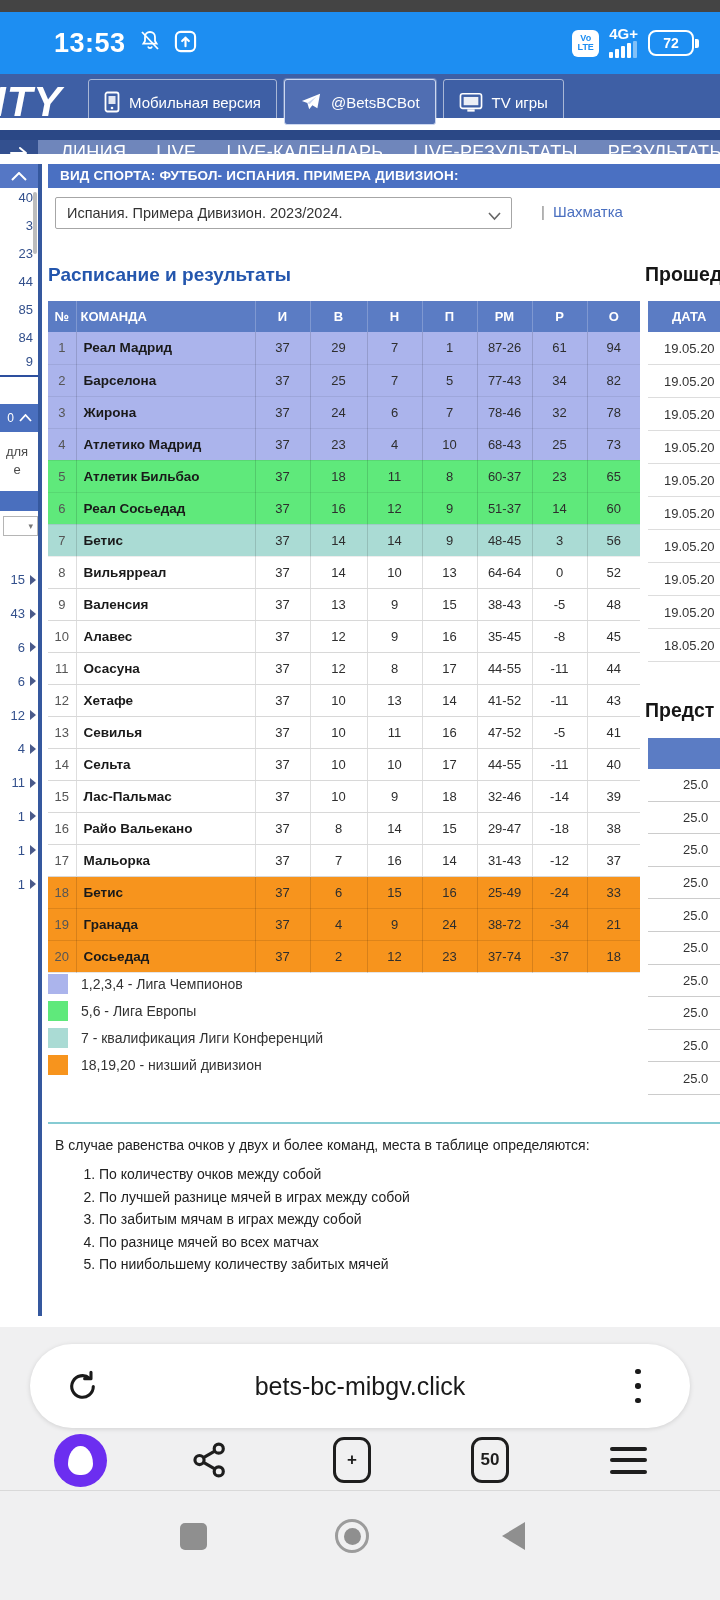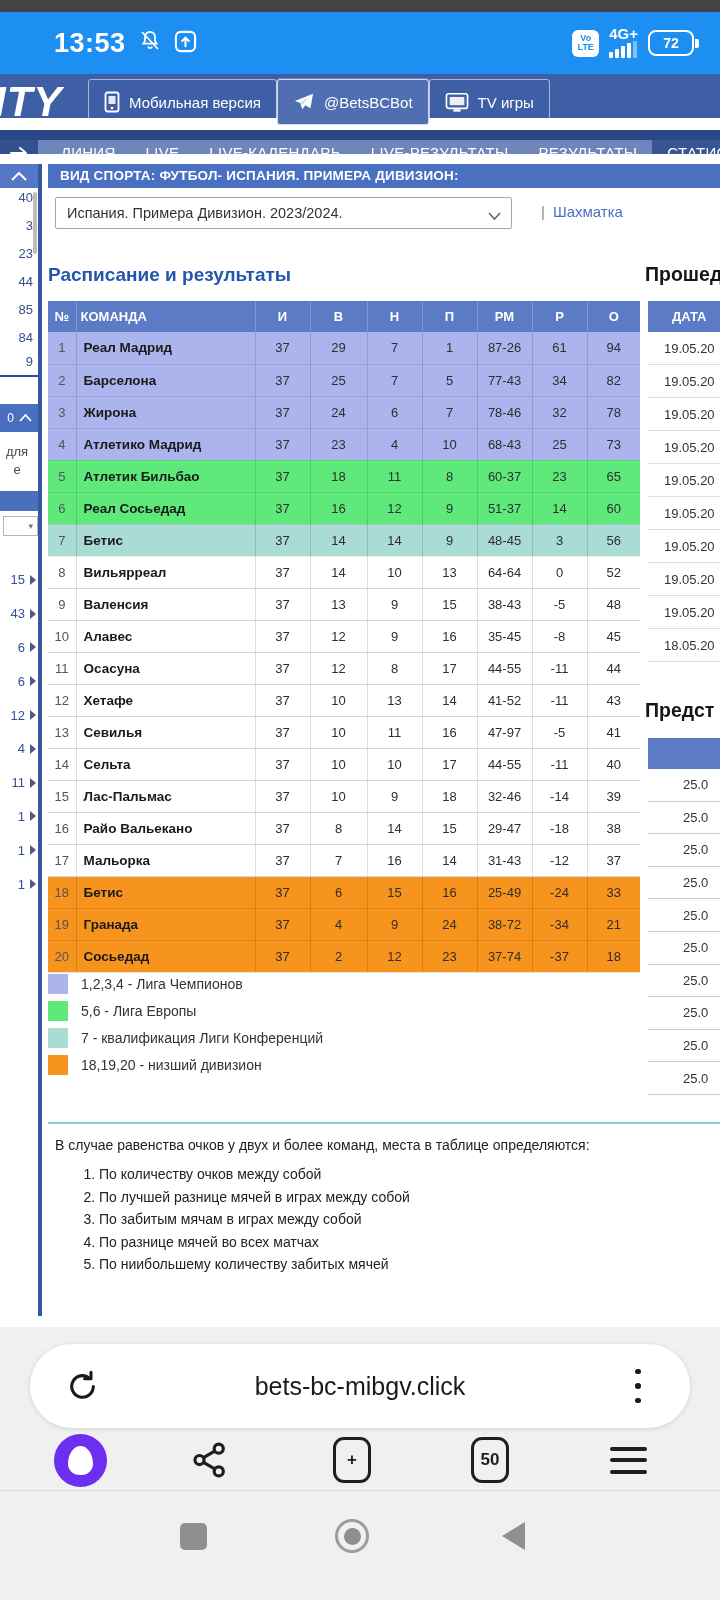--- a/index.html
+++ b/index.html
@@ -19,30 +19,30 @@
   .netwrap { display:flex; flex-direction:column; align-items:flex-start; line-height:12px; }
   .net-type { font-size:15px; font-weight:700; }
   .sigrow { display:flex; align-items:flex-end; gap:2px; margin-top:1px; }
   .bar { width:4px; background:#fff; border-radius:1px; }
   .bar.dim { background:rgba(255,255,255,.45); }
   .battery { position:relative; width:46px; height:26px; border:2.5px solid #fff; border-radius:8px; display:flex; align-items:center; justify-content:center; font-size:14px; font-weight:700; }
   .battery::after { content:""; position:absolute; right:-7px; top:7px; width:4px; height:9px; background:#fff; border-radius:0 2px 2px 0; }
   
   .site-header { position:absolute; left:0; top:62px; width:720px; height:44px; background:#3e5fa5; }
   .logo { position:absolute; left:-6px; top:4px; color:#fff; font-size:42px; font-weight:800; font-style:italic; letter-spacing:1px; }
-  .hbtns { position:absolute; left:88px; top:5px; display:flex; }
+  .hbtns { position:absolute; left:88px; top:5px; display:flex; gap:7px; }
   .hbtn { height:46px; display:flex; align-items:center; gap:9px; padding:0 15px; border:1px solid rgba(255,255,255,.55); border-radius:3px; background:transparent; color:#fff; font-size:15px; font-family:inherit; cursor:pointer; white-space:nowrap; }
   .hbtn.tg { background:#506eb2; border:1px solid #cdd8f0; box-shadow:0 0 0 1px rgba(255,255,255,.25); }
   .hicon { display:inline-flex; }
   
   .header-sep { position:absolute; left:0; top:118px; width:720px; height:10px; background:#2b4886; }
   .nav-bar { position:absolute; left:0; top:128px; width:720px; height:25px; background:#6f86bb; display:flex; align-items:stretch; }
   .nav-arrow { width:38px; display:flex; align-items:center; justify-content:center; background:#33508f; color:#fff; font-size:17px; cursor:pointer; flex:none; }
   .nav-tabs { display:flex; align-items:stretch; margin-left:8px; }
-  .nav-tab { display:flex; align-items:center; padding:12px 15px; color:#fff; font-size:15px; letter-spacing:.3px; white-space:nowrap; cursor:pointer;text-align:right; }
+  .nav-tab { display:flex; align-items:center; padding:12px 15px; color:#fff; font-size:18px; letter-spacing:.3px; white-space:nowrap; cursor:pointer;text-align:right; }
   .nav-tab.active { background:#3a5595; }
   
   .page { position:absolute; left:0; top:142px; width:720px; height:1162px; background:#fff; }
   .content-border { position:absolute; left:38px; top:10px; width:4px; height:1152px; background:#35589e; }
   .sport-bar { position:absolute; left:48px; top:10px; width:672px; height:24px; background:#4a70c2; color:#fff; font-size:13.5px; font-weight:700; line-height:24px; padding-left:12px; letter-spacing:.2px; }
   .side-collapse { position:absolute; left:0; top:10px; width:38px; height:24px; background:#5577c5; display:flex; align-items:center; justify-content:center; cursor:pointer; }
   .season-select { position:absolute; left:55px; top:43px; width:457px; height:32px; border:1px solid #a6a6a6; border-radius:2px; background:#fff; display:flex; align-items:center; font-size:14.5px; color:#333; padding:0 30px 0 11px; cursor:pointer; }
   .season-select .chev { position:absolute; right:10px; top:10px; }
   .chess-wrap { position:absolute; left:541px; top:49px; font-size:15px; }
   .chess-sep { color:#8a8a8a; margin-right:8px; }
@@ -391,21 +391,21 @@
             <td class="c-r">-11</td>
             <td class="c-o">43</td>
           </tr>
           <tr class="zone-none">
             <td class="c-pos">13</td>
             <td class="c-team">Севилья</td>
             <td class="c-i">37</td>
             <td class="c-v">10</td>
             <td class="c-n">11</td>
             <td class="c-p">16</td>
-            <td class="c-rm">47-97</td>
+            <td class="c-rm">47-52</td>
             <td class="c-r">-5</td>
             <td class="c-o">41</td>
           </tr>
           <tr class="zone-none">
             <td class="c-pos">14</td>
             <td class="c-team">Сельта</td>
             <td class="c-i">37</td>
             <td class="c-v">10</td>
             <td class="c-n">10</td>
             <td class="c-p">17</td>

